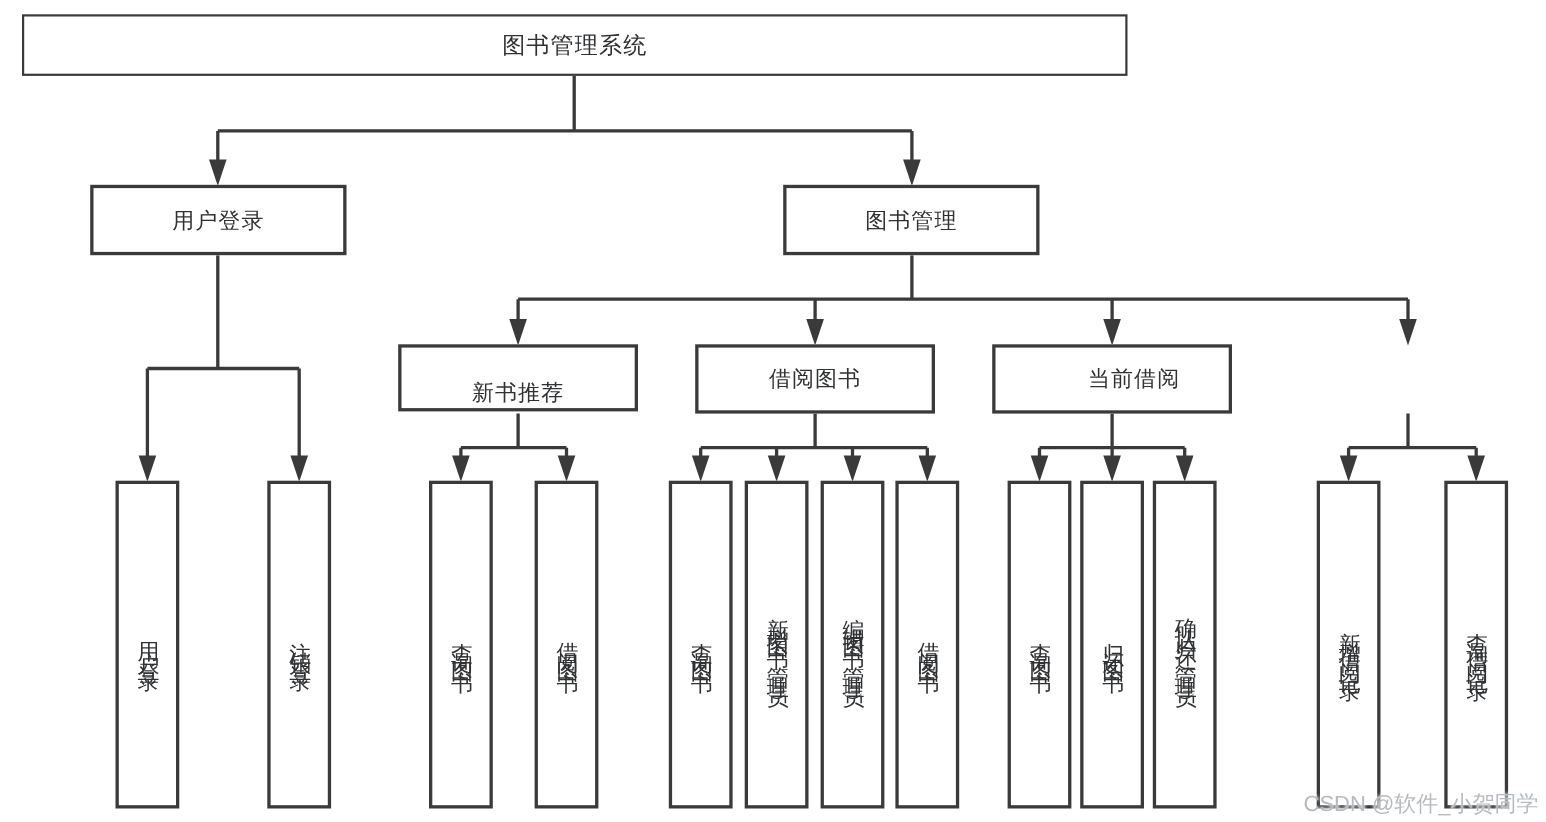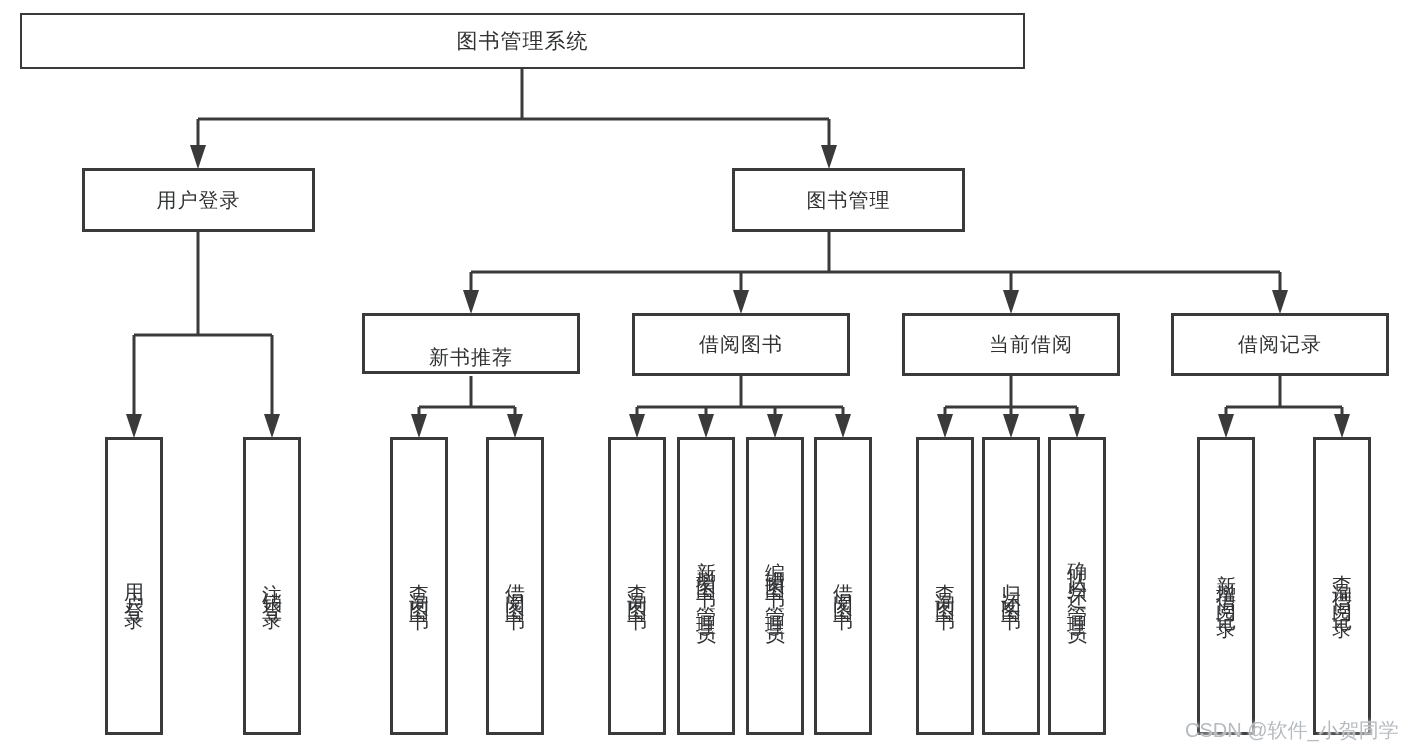--- a/index.html
+++ b/index.html
@@ -75,35 +75,32 @@
              M1218 414 H1234 L1226 438 Z M1334 414 H1350 L1342 438 Z"></path>
   </svg>
 
   <div class="hnode root-node" style="left:20px; top:13px; width:1005px; height:56px;">
     <span>图书管理系统</span>
   </div>
 
   <div class="hnode" style="left:82px; top:168px; width:233px; height:64px;">
     <span>用户登录</span>
   </div>
-  <div class="hnode" style="left:712px; top:168px; width:233px; height:64px;margin-left:20px;">
+  <div class="hnode" style="left:712px; top:168px; width:233px; height:64px;">
     <span>图书管理</span>
   </div>
 
   <div class="hnode" style="left:362px; top:313px; width:218px; height:61px;align-items:flex-end;">
     <span>新书推荐</span>
   </div>
   <div class="hnode" style="left:632px; top:313px; width:218px; height:63px;">
     <span>借阅图书</span>
   </div>
   <div class="hnode" style="left:902px; top:313px; width:218px; height:63px;padding-left:40px;">
     <span>当前借阅</span>
-  </div>
-  <div class="hnode" style="left:1171px; top:313px; width:218px; height:63px;">
-    <span>借阅记录</span>
   </div>
 
   <div class="leaf" style="left:105px; top:437px;">
     <span>用户登录</span>
   </div>
   <div class="leaf" style="left:243px; top:437px;">
     <span>注销登录</span>
   </div>
 
   <div class="leaf" style="left:390px; top:437px;">

